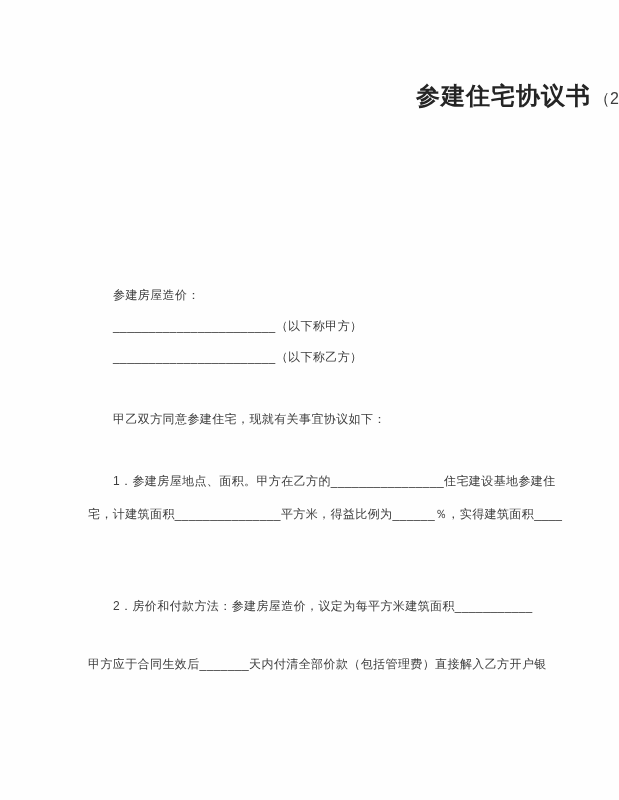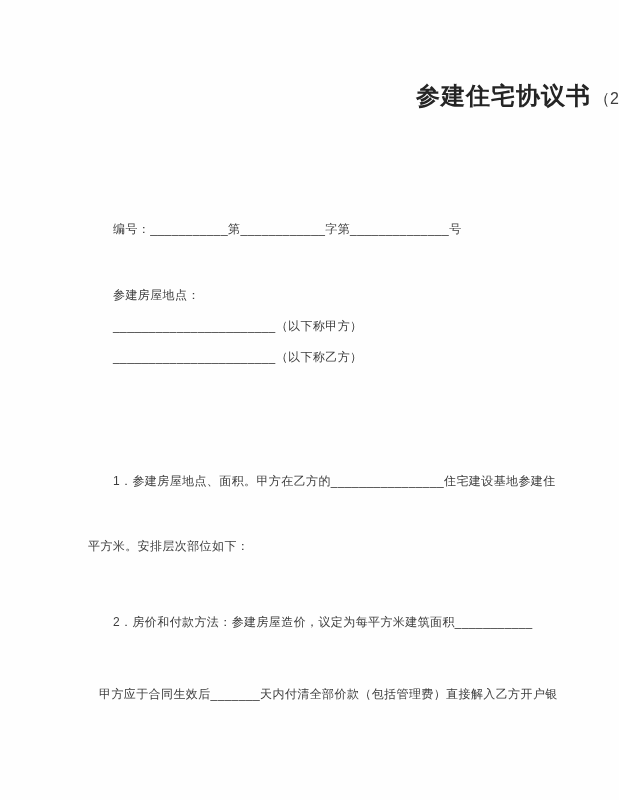--- a/index.html
+++ b/index.html
@@ -53,47 +53,47 @@
   }
   .indent { left: 25px; }
   .t-number  { top: 221px; }
   .t-parties { top: 287px; }
   .t-party-a { top: 318px; }
   .t-party-b { top: 349px; }
   .t-intro   { top: 411px; }
   .t-c1l1 { top: 473px; }
   .t-c1l2 { top: 506px; }
   .t-c1l3 { top: 538px; }
-  .t-c2l1 { top: 598px; margin-top: 16px; }
+  .t-c2l1 { top: 598px; }
   .t-c2l2 { top: 633px; }
   .t-c2l3 { top: 660px; }
-  .t-c2l4 { top: 686px; margin-left: 11px; }
+  .t-c2l4 { top: 656px; }
 </style>
 </head>
 <body>
 
 <div class="page">
 
   <h1 class="doc-title"><span>参建住宅协议书</span><span class="suffix">（2）</span></h1>
 
   <div class="content">
 
-    <div class="tline indent t-number">编号：___________第____________字第______________号</div>
 
-    <div class="tline indent t-parties">参建房屋地点：</div>
+    <div class="tline indent t-parties">参建房屋造价：</div>
 
     <div class="tline indent t-party-a">_______________________（以下称甲方）</div>
 
     <div class="tline indent t-party-b">_______________________（以下称乙方）</div>
 
+    <div class="tline indent t-intro">甲乙双方同意参建住宅，现就有关事宜协议如下：</div>
 
     <div class="tline indent t-c1l1">1．参建房屋地点、面积。甲方在乙方的________________住宅建设基地参建住</div>
 
+    <div class="tline t-c1l2">宅，计建筑面积_______________平方米，得益比例为______％，实得建筑面积____</div>
 
-    <div class="tline t-c1l3">平方米。安排层次部位如下：</div>
 
     <div class="tline indent t-c2l1">2．房价和付款方法：参建房屋造价，议定为每平方米建筑面积___________</div>
 
 
 
     <div class="tline t-c2l4">甲方应于合同生效后_______天内付清全部价款（包括管理费）直接解入乙方开户银</div>
 
   </div>
 </div>
 

